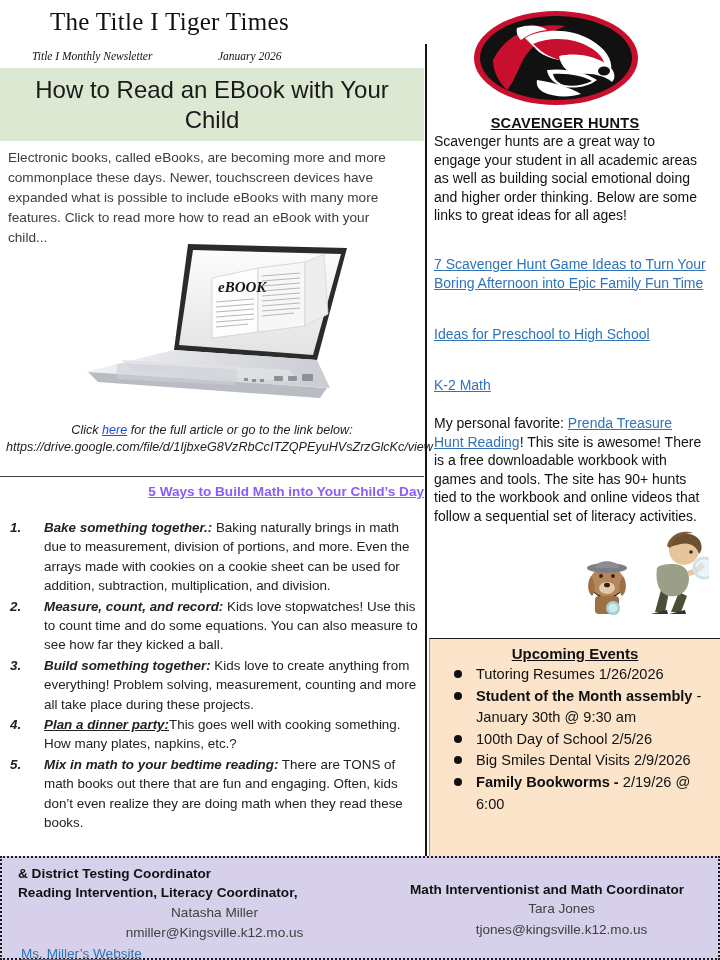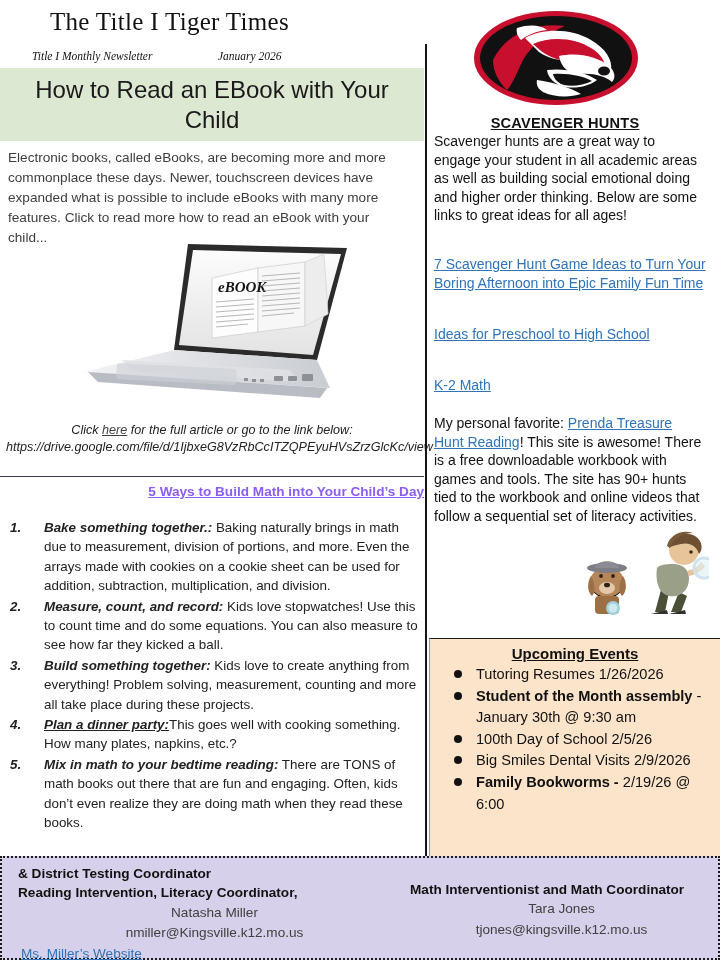--- a/index.html
+++ b/index.html
@@ -49,21 +49,21 @@
     position:absolute;left:8px;top:148px;width:386px;
     font-size:13.6px;line-height:20px;color:#3d3d3d;
   }
 
   .ebook-img{position:absolute;left:62px;top:232px;width:300px;height:185px;}
 
   .caption{
     position:absolute;left:6px;top:422px;width:412px;
     text-align:center;font-style:italic;font-size:12.6px;line-height:17px;color:#222;
   }
-  .caption a{color:#404040;text-decoration:underline;}
+  .caption a{color:#1d4ed8;text-decoration:underline;}
 
   .rule-h{
     position:absolute;left:0;top:476px;width:424px;height:0;
     border-top:1.6px solid #3c3c4a;
   }
 
   .math-head{
     position:absolute;left:0;top:484px;width:424px;text-align:right;
     font-size:13.6px;font-weight:bold;text-decoration:underline;color:#8b5cf6;
   }

